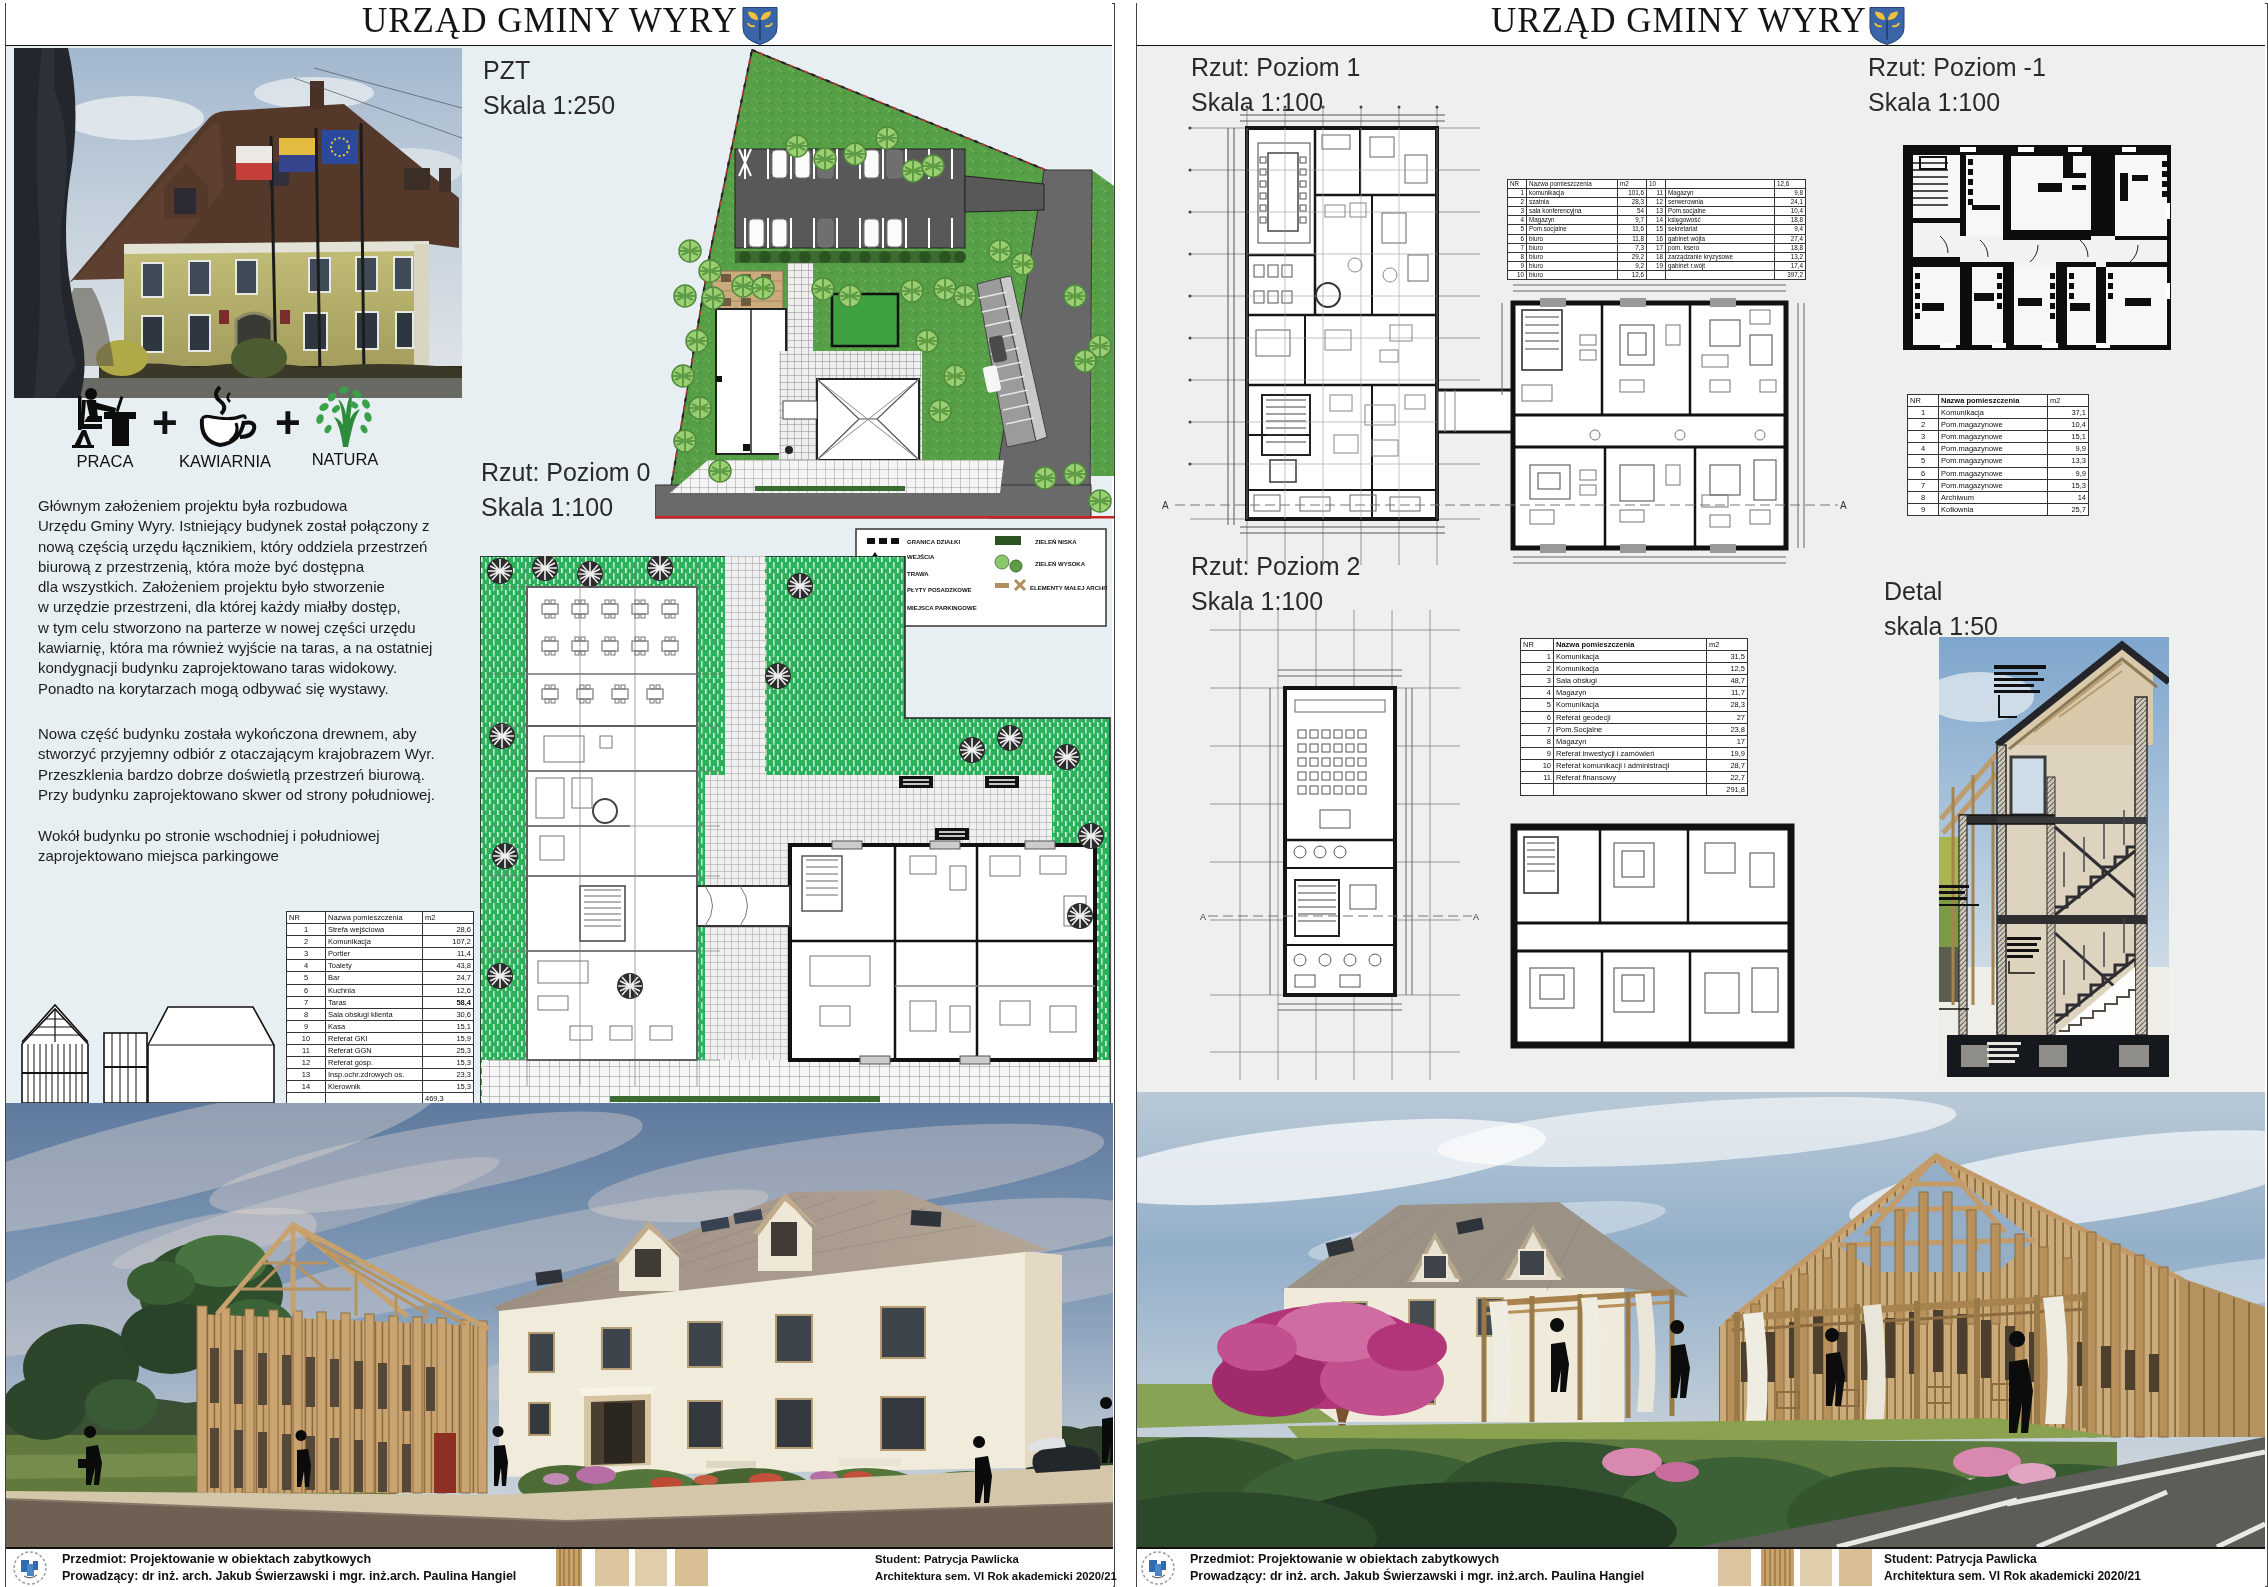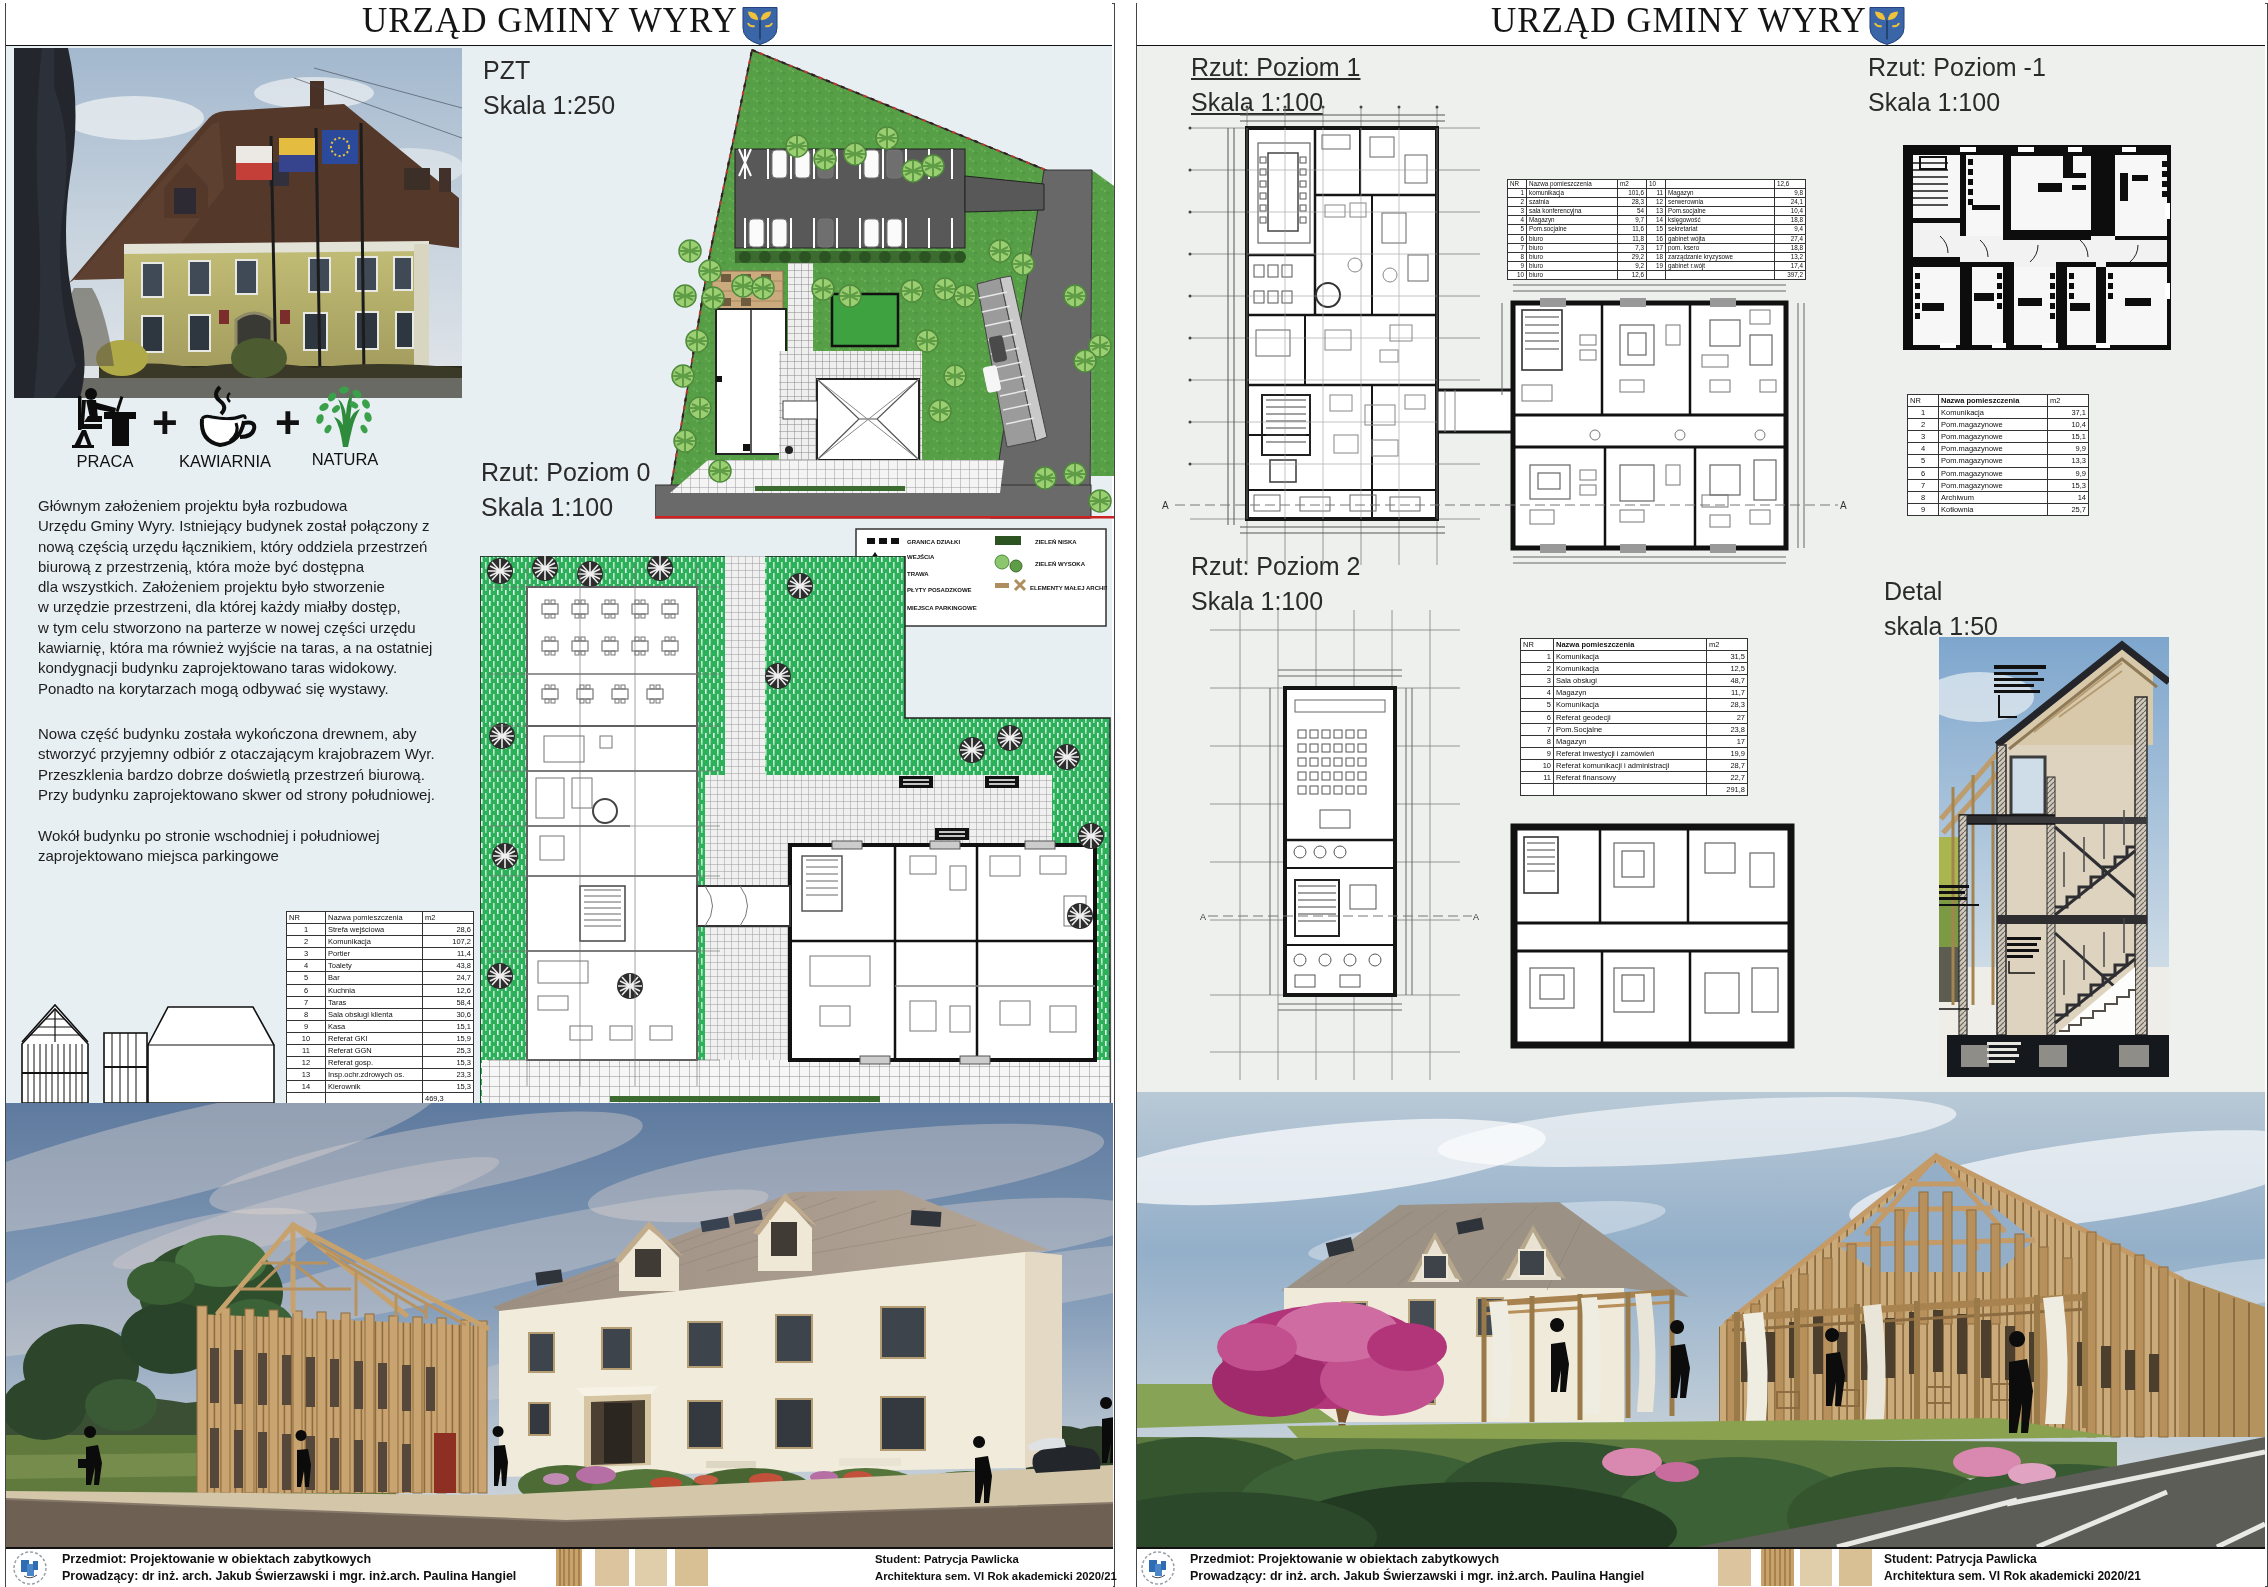--- a/index.html
+++ b/index.html
@@ -602,21 +602,21 @@
             <td style="text-align:right;">24,7</td>
           </tr>
 <tr>
             <td style="text-align:center;">6</td>
             <td>Kuchnia</td>
             <td style="text-align:right;">12,6</td>
           </tr>
 <tr>
             <td style="text-align:center;">7</td>
             <td>Taras</td>
-            <td style="text-align:right;">58,4</td>
+            <td style="text-align:right;font-weight:bold;">58,4</td>
           </tr>
 <tr>
             <td style="text-align:center;">8</td>
             <td>Sala obsługi klienta</td>
             <td style="text-align:right;">30,6</td>
           </tr>
 <tr>
             <td style="text-align:center;">9</td>
             <td>Kasa</td>
             <td style="text-align:right;">15,1</td>
@@ -879,21 +879,21 @@
 <svg class="abs" style="left:556px;top:1549px;" width="155" height="37" viewBox="0 0 155 37">
 <rect x="0" y="0" width="26" height="37" fill="#caa36c"></rect>
 <path d="M4 0 V37 M8 0 V37 M13 0 V37 M18 0 V37 M23 0 V37" stroke="#9d7a49" stroke-width="1.6"></path>
 <rect x="39" y="0" width="34" height="37" fill="#dbc49e"></rect>
 <rect x="79" y="0" width="32" height="37" fill="#e0cda9"></rect>
 <rect x="119" y="0" width="33" height="37" fill="#d9bf94"></rect>
 </svg>
 
 <div class="ftxt" style="left:875px;top:1551px;font-weight:bold;font-size:11.3px;color:#101010;">Student: Patrycja Pawlicka<br>Architektura sem. VI Rok akademicki 2020/21</div>
 
-<div class="lbl" style="left:1191px;top:50px;text-decoration:underline;">Rzut: Poziom 1<br>Skala 1:100</div>
+<div class="lbl" style="left:1191px;top:50px;">Rzut: Poziom 1<br>Skala 1:100</div>
 
 <div class="lbl" style="left:1868px;top:50px;">Rzut: Poziom -1<br>Skala 1:100</div>
 
 <div class="lbl" style="left:1191px;top:549px;">Rzut: Poziom 2<br>Skala 1:100</div>
 
 <div class="lbl" style="left:1884px;top:574px;">Detal<br>skala 1:50</div>
 
 <svg class="abs" style="left:1150px;top:95px;" width="700" height="480" viewBox="0 0 700 480">
 <g stroke="#8a8a8a" stroke-width="0.9">
 <line x1="97" y1="12" x2="97" y2="470"></line>

